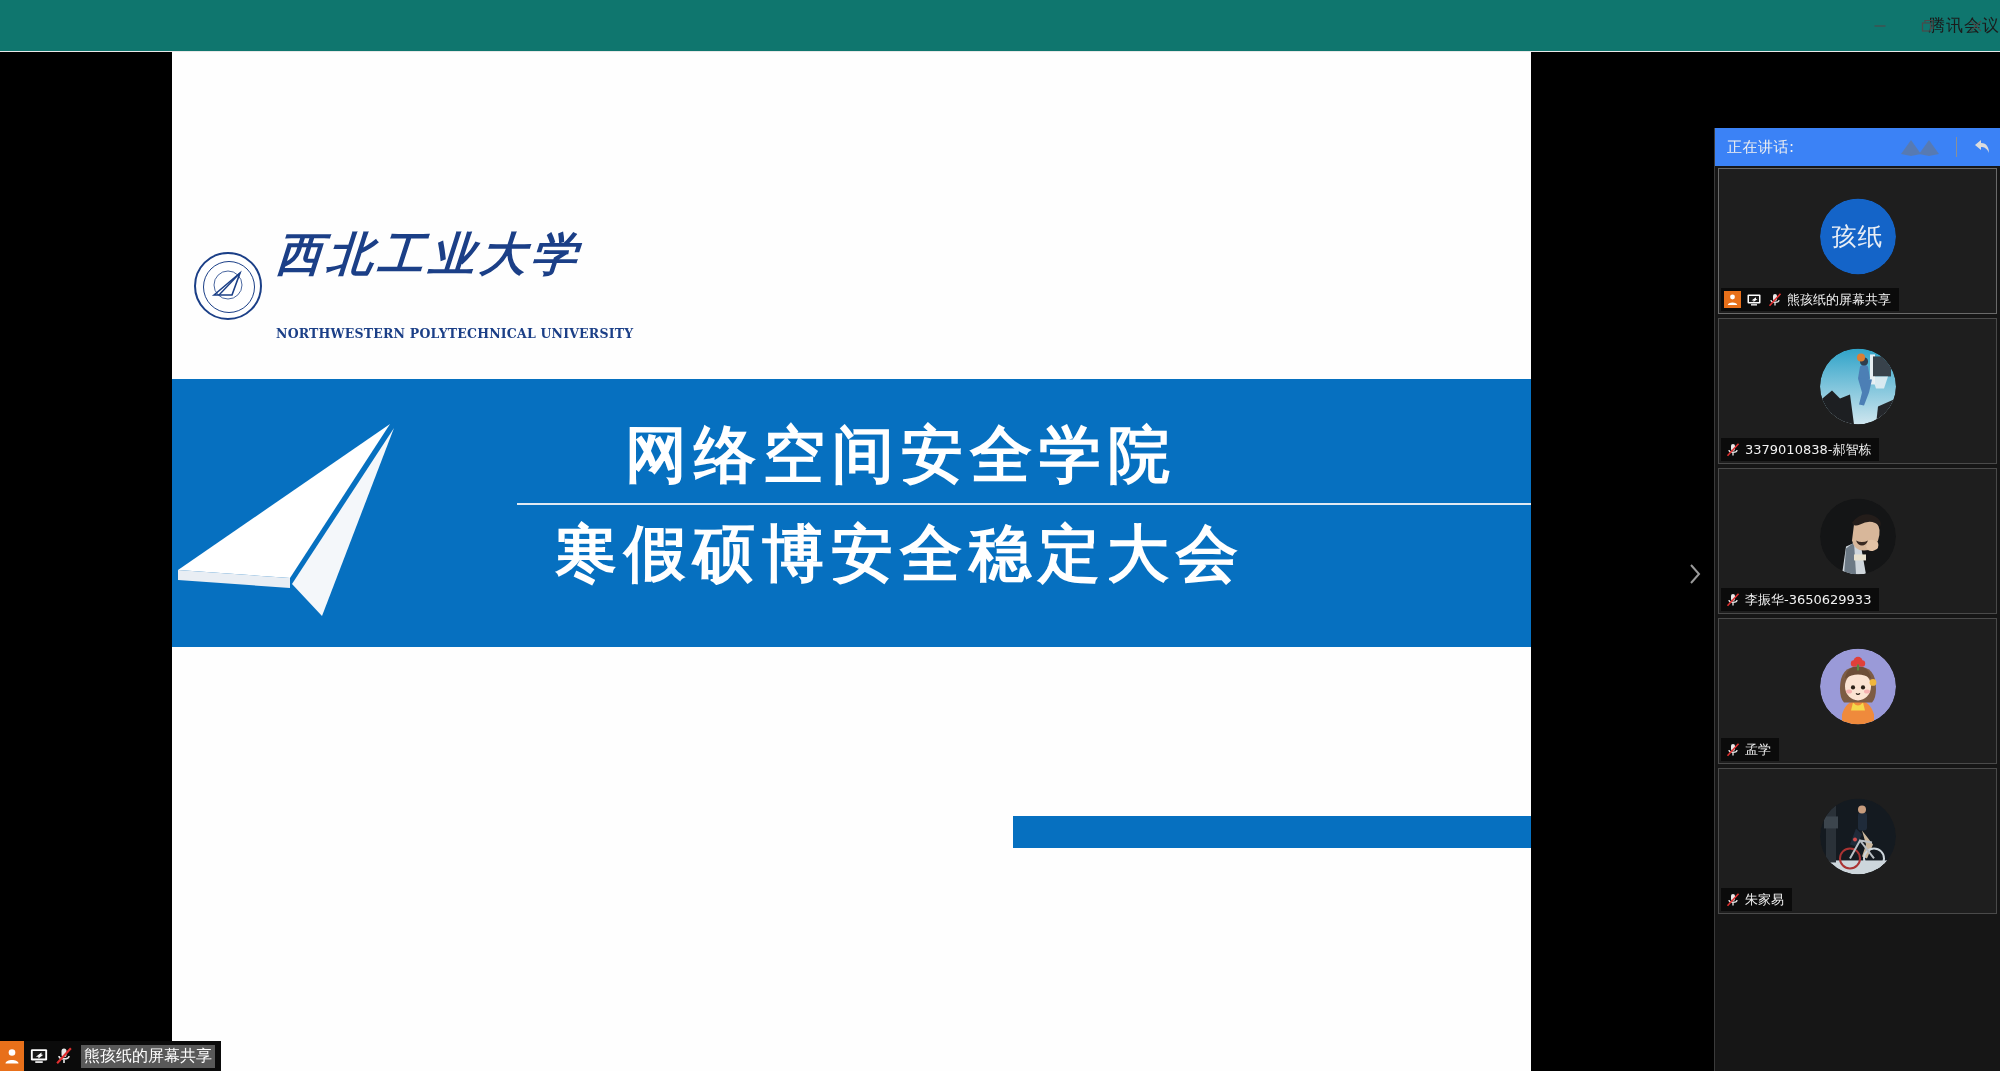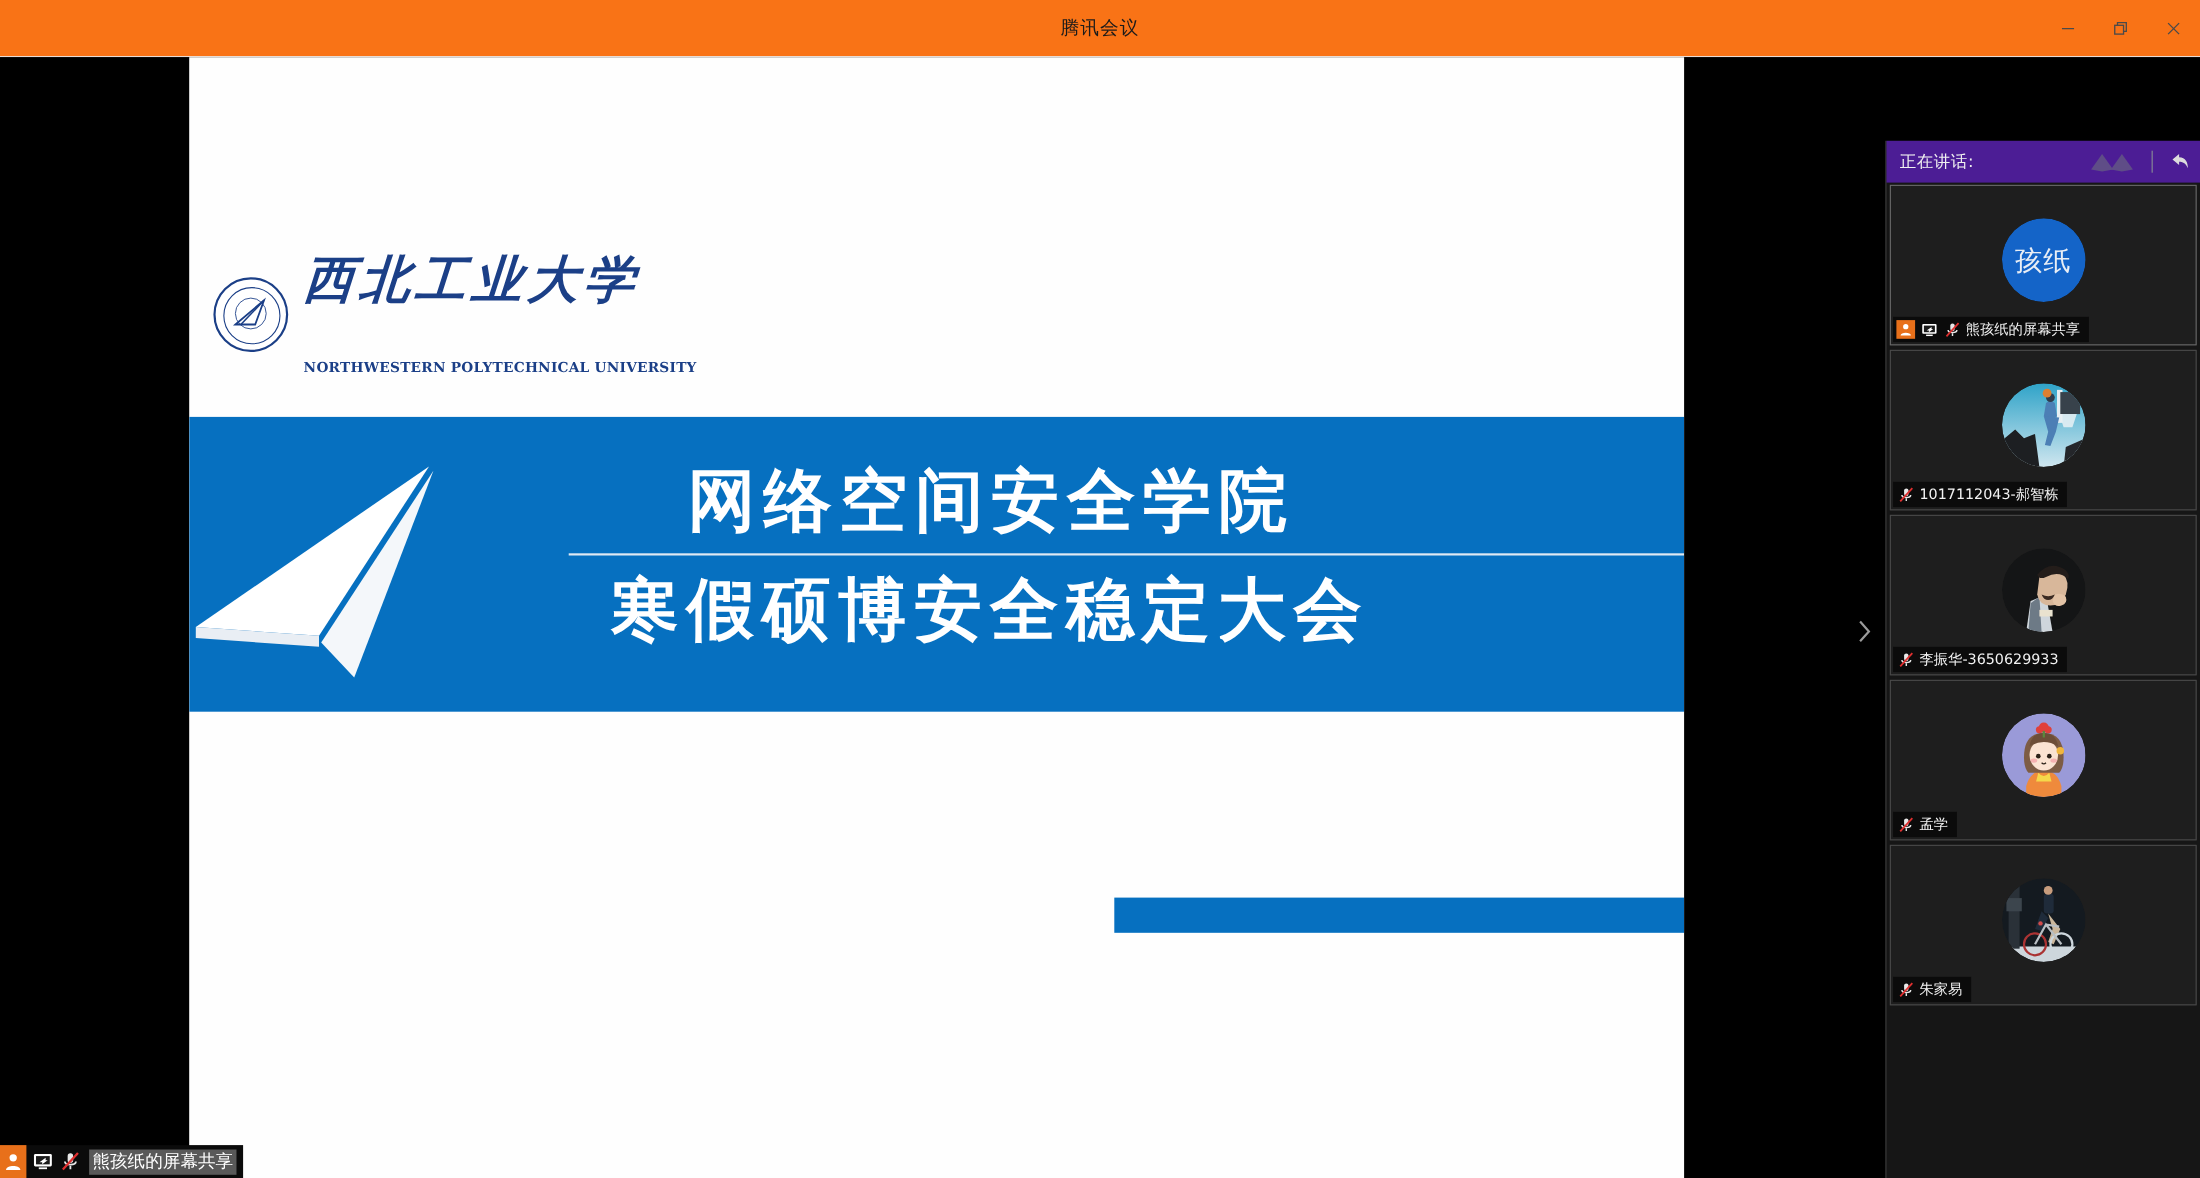--- a/index.html
+++ b/index.html
@@ -7,23 +7,23 @@
   html, body {
     width:2000px; height:1071px;
     overflow:hidden;
     background:#000;
     font-family:"DejaVu Sans", "Liberation Sans", sans-serif;
   }
 
   
   .titlebar{
     position:absolute; left:0; top:0; width:2000px; height:52px;
-    background:#f97316;
+    background:#0f766e;
     border-bottom:1px solid #e8e8e8;
-    display:flex; align-items:center; justify-content:center;
+    display:flex; align-items:center; justify-content:flex-end;
   }
   .titlebar-title{
     font-size:17px; color:#1b1b1b; letter-spacing:1px;
     font-family:"DejaVu Sans","Liberation Sans",sans-serif;
   }
   .winbtns{
     position:absolute; right:0; top:0; height:52px;
     display:flex; align-items:center;
   }
   .winbtn{
@@ -131,21 +131,21 @@
 
   
   .panel{
     position:absolute; left:1714px; top:76px; width:286px; height:943px;
     background:#161616;
     border-left:1px solid #3a3a3a;
     display:flex; flex-direction:column;
   }
   .panel-header{
     height:38px; flex:0 0 auto;
-    background:#4c1d95;
+    background:#3b82f6;
     display:flex; align-items:center; padding:0 8px 0 12px;
     gap:6px;
   }
   .panel-header-label{
     font-size:15px; color:#f0f0f0; letter-spacing:0.5px;
     font-family:"DejaVu Sans","Liberation Sans",sans-serif;
     flex:1 1 auto;
   }
   .scroll-chevrons{ display:flex; align-items:center; gap:0px; opacity:.55; }
   .hdr-divider{
@@ -363,21 +363,21 @@
         </div>
         <div class="tile-label">
           <span class="ico ico-mic">
             <svg width="16" height="16" viewBox="0 0 16 16">
               <rect x="6" y="2" width="4" height="7" rx="2" fill="#e8e8e8"></rect>
               <path d="M4 8 C4 11 12 11 12 8" fill="none" stroke="#e8e8e8" stroke-width="1.3"></path>
               <line x1="8" y1="11" x2="8" y2="13.5" stroke="#e8e8e8" stroke-width="1.3"></line>
               <line x1="2.5" y1="13.8" x2="13.5" y2="1.8" stroke="#e03030" stroke-width="1.6"></line>
             </svg>
           </span>
-          <span class="name">1017112043-郝智栋</span>
+          <span class="name">3379010838-郝智栋</span>
         </div>
       </div>
 
       <div class="tile">
         <div class="tile-avatar">
           <svg width="76" height="76" viewBox="0 0 76 76">
             <defs>
                 <clipPath id="c3">
                   <circle cx="38" cy="38" r="38"></circle>
                 </clipPath>

